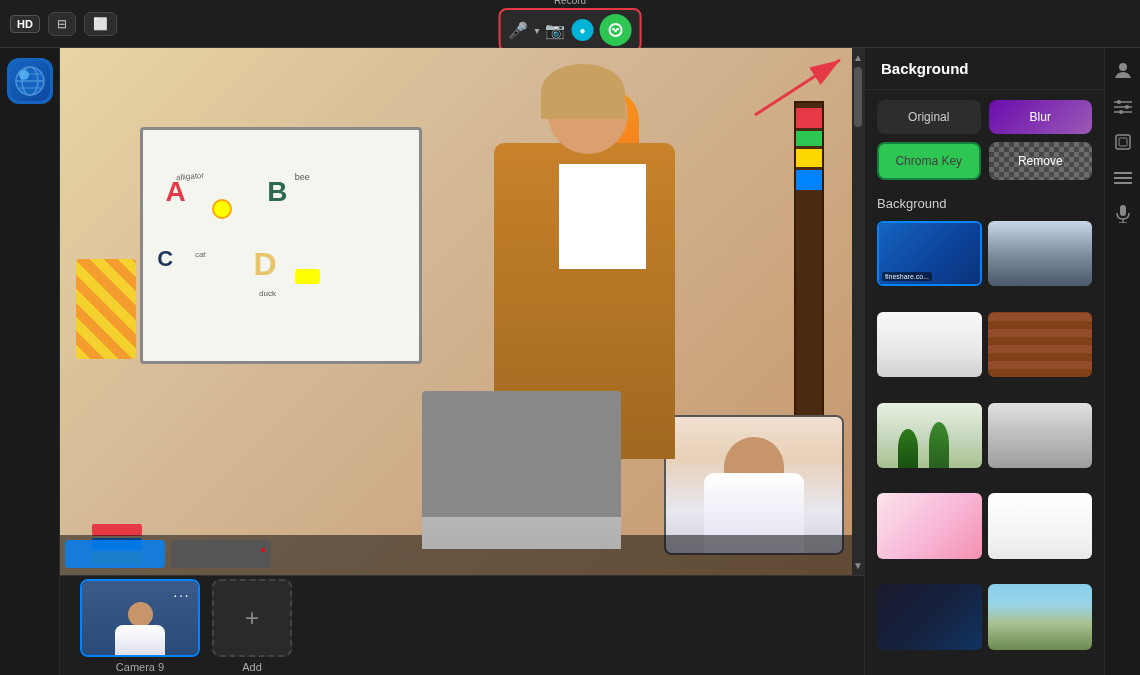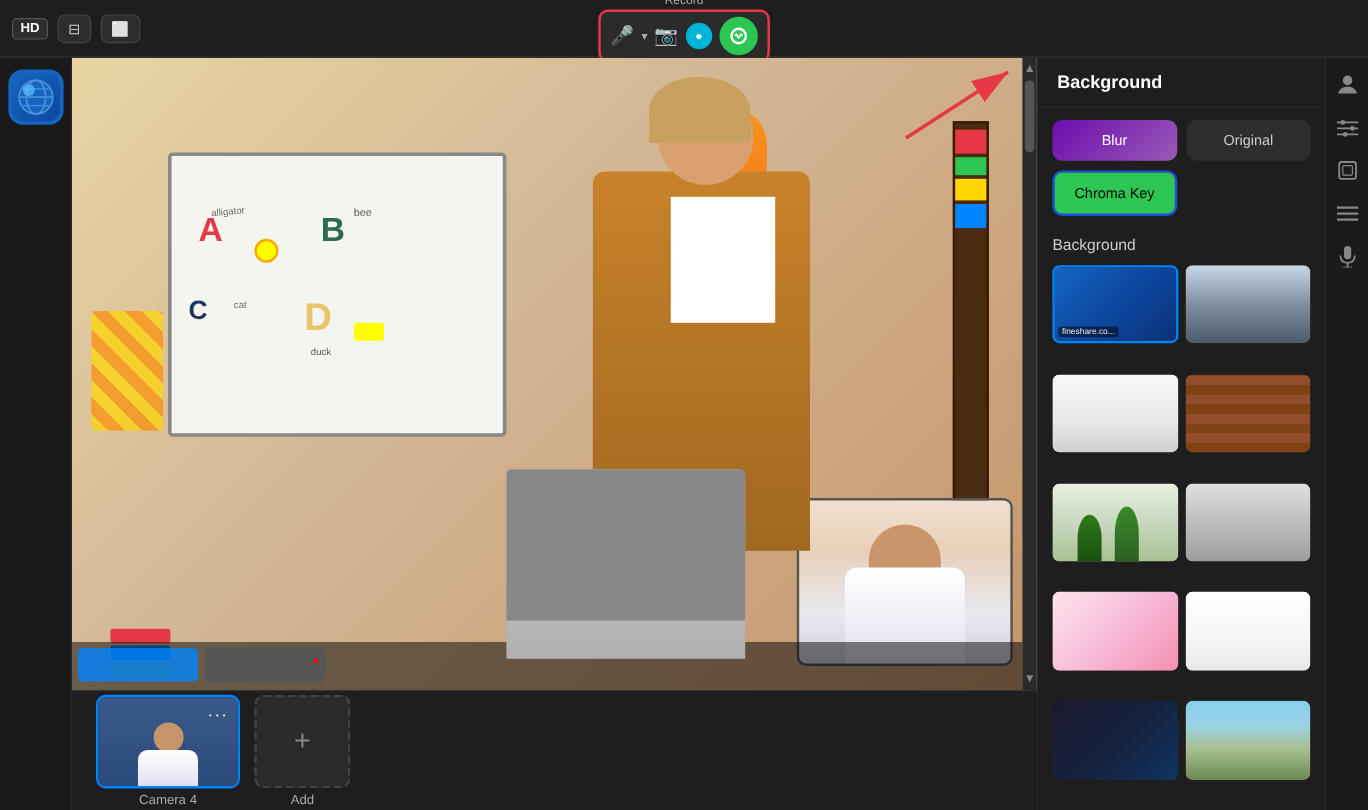--- a/index.html
+++ b/index.html
@@ -358,22 +358,22 @@
     .bg-original {
       background: #2d2d2d;
       color: #ccc;
     }
     .bg-blur {
       background: linear-gradient(135deg, #6a0dad, #9b59b6);
       color: #fff;
     }
     .bg-chroma {
       background: #2dc653;
-      color: #000000;
-      border: 2px solid #1d4ed8;
+      color: #404040;
+      border: 2px solid #15803d;
     }
     .bg-remove {
       background: linear-gradient(135deg, #444, #555);
       color: #fff;
       position: relative;
       overflow: hidden;
     }
     .bg-remove-pattern {
       position: absolute;
       inset: 0;
@@ -626,39 +626,43 @@
       <div class="thumb-container">
         <div class="camera-thumb">
           <div class="camera-thumb-inner">
             <div class="person-silhouette">
               <div class="sil-head"></div>
               <div class="sil-body"></div>
             </div>
           </div>
           <span class="thumb-dots">···</span>
         </div>
-        <div class="camera-label">Camera 4</div>
+        <div class="camera-label">Camera 9</div>
       </div>
 
       <div class="thumb-container">
         <div class="add-camera">
           <span class="add-plus">+</span>
         </div>
         <div class="camera-label">Add</div>
       </div>
     </div>
   </div>
 
   <div class="right-panel">
     <div class="panel-header">Background</div>
 
     <div class="bg-options">
+      <button class="bg-option-btn bg-original">Original</button>
       <button class="bg-option-btn bg-blur">Blur</button>
-      <button class="bg-option-btn bg-original">Original</button>
       <button class="bg-option-btn bg-chroma">Chroma Key</button>
+      <button class="bg-option-btn bg-remove">
+        <span class="bg-remove-pattern"></span>
+        <span style="position:relative;z-index:1;">Remove</span>
+      </button>
     </div>
 
     <div class="bg-section-label">Background</div>
 
     <div class="bg-grid">
 
       <div class="bg-thumb bg-thumb-selected">
         <div style="width:100%;height:100%;background:linear-gradient(135deg,#1565c0 0%,#0d47a1 50%,#0a3278 100%);position:relative;border-radius:4px;">
           <span style="position:absolute;bottom:3px;left:3px;font-size:7px;color:rgba(255,255,255,0.9);background:rgba(0,0,0,0.5);padding:1px 3px;border-radius:2px;">fineshare.co...</span>
         </div>

